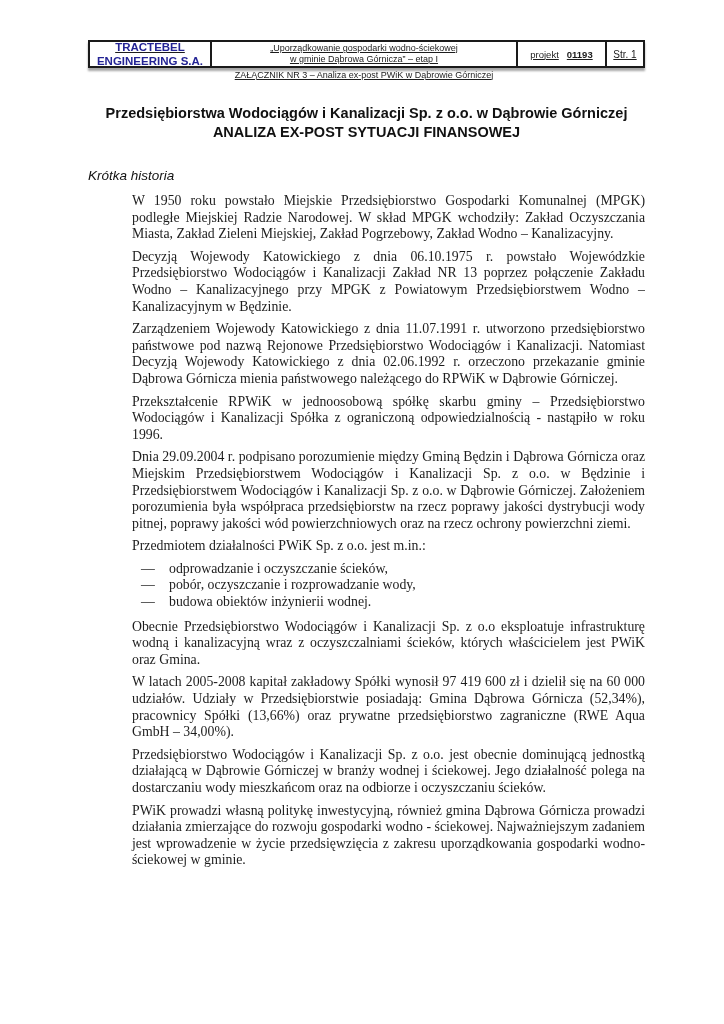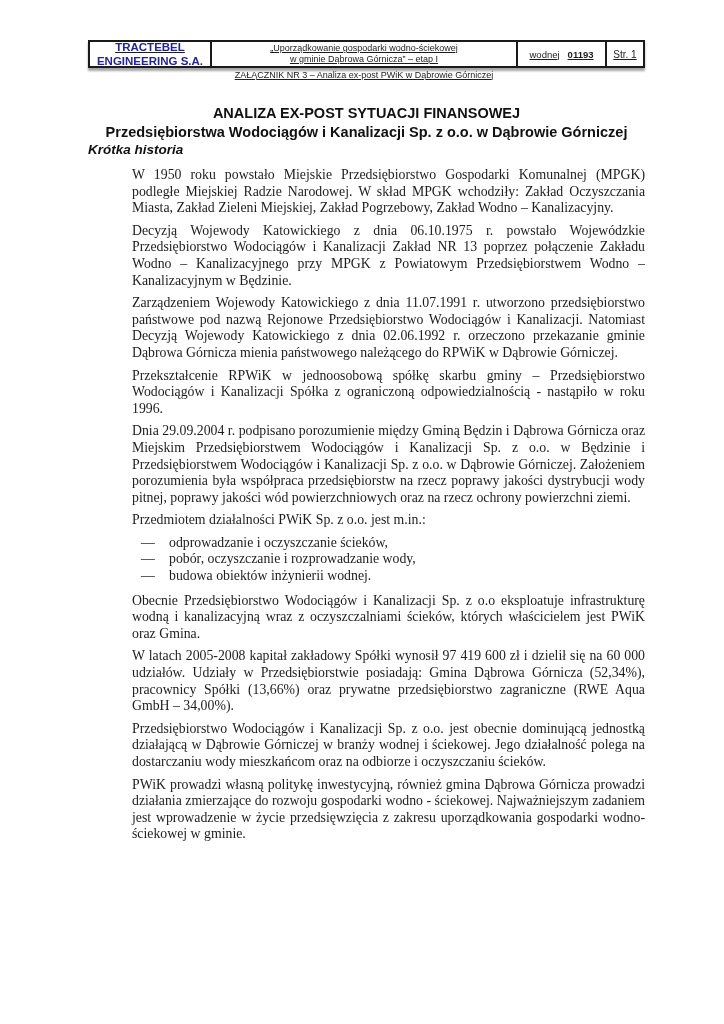--- a/index.html
+++ b/index.html
@@ -87,22 +87,23 @@
   .doc-title {
     margin-top: 36px;
     text-align: center;
     font-family: "Liberation Sans", "DejaVu Sans", sans-serif;
     font-weight: bold;
     font-size: 14.5px;
     line-height: 19px;
     color: #111111;
   }
   .section-heading {
+    margin-top: 26px;
     font-family: "Liberation Sans", "DejaVu Sans", sans-serif;
-    font-weight: bold;
+    font-weight: normal;
     font-style: italic;
     font-size: 13.5px;
     color: #111111;
   }
   .body-text { margin-top: 10px; margin-left: 44px; }
   .body-text p {
     margin: 0 0 6px 0;
     font-size: 13.8px;
     line-height: 16.6px;
     text-align: justify;
@@ -131,29 +132,29 @@
         <span>ENGINEERING S.A.</span>
       </div>
       <div class="hdr-cell hdr-middle">
         <div class="hdr-middle-top">
           <span>„Uporządkowanie gospodarki wodno-ściekowej</span>
           <span>w gminie Dąbrowa Górnicza” – etap I</span>
         </div>
         <div class="hdr-middle-bottom">ZAŁĄCZNIK NR 3 – Analiza ex-post PWiK w Dąbrowie Górniczej</div>
       </div>
       <div class="hdr-cell hdr-projekt">
-        <span>wodnej</span>
+        <span>projekt</span>
         <span class="num">01193</span>
       </div>
       <div class="hdr-cell hdr-page">Str. 1</div>
     </div>
 
     <div class="doc-title">
+      <div>Przedsiębiorstwa Wodociągów i Kanalizacji Sp. z o.o. w Dąbrowie Górniczej</div>
       <div>ANALIZA EX-POST SYTUACJI FINANSOWEJ</div>
-      <div>Przedsiębiorstwa Wodociągów i Kanalizacji Sp. z o.o. w Dąbrowie Górniczej</div>
     </div>
 
     <div class="section-heading">Krótka historia</div>
 
     <div class="body-text">
       <p>W 1950 roku powstało Miejskie Przedsiębiorstwo Gospodarki Komunalnej (MPGK) podległe Miejskiej Radzie Narodowej. W skład MPGK wchodziły: Zakład Oczyszczania Miasta, Zakład Zieleni Miejskiej, Zakład Pogrzebowy, Zakład Wodno – Kanalizacyjny.</p>
       <p>Decyzją Wojewody Katowickiego z dnia 06.10.1975 r. powstało Wojewódzkie Przedsiębiorstwo Wodociągów i Kanalizacji Zakład NR 13 poprzez połączenie Zakładu Wodno – Kanalizacyjnego przy MPGK z Powiatowym Przedsiębiorstwem Wodno – Kanalizacyjnym w Będzinie.</p>
       <p>Zarządzeniem Wojewody Katowickiego z dnia 11.07.1991 r. utworzono przedsiębiorstwo państwowe pod nazwą Rejonowe Przedsiębiorstwo Wodociągów i Kanalizacji. Natomiast Decyzją Wojewody Katowickiego z dnia 02.06.1992 r. orzeczono przekazanie gminie Dąbrowa Górnicza mienia państwowego należącego do RPWiK w Dąbrowie Górniczej.</p>
       <p>Przekształcenie RPWiK w jednoosobową spółkę skarbu gminy – Przedsiębiorstwo Wodociągów i Kanalizacji Spółka z ograniczoną odpowiedzialnością - nastąpiło w roku 1996.</p>
       <p>Dnia 29.09.2004 r. podpisano porozumienie między Gminą Będzin i Dąbrowa Górnicza oraz Miejskim Przedsiębiorstwem Wodociągów i Kanalizacji Sp. z o.o. w Będzinie i Przedsiębiorstwem Wodociągów i Kanalizacji Sp. z o.o. w Dąbrowie Górniczej. Założeniem porozumienia była współpraca przedsiębiorstw na rzecz poprawy jakości dystrybucji wody pitnej, poprawy jakości wód powierzchniowych oraz na rzecz ochrony powierzchni ziemi.</p>

